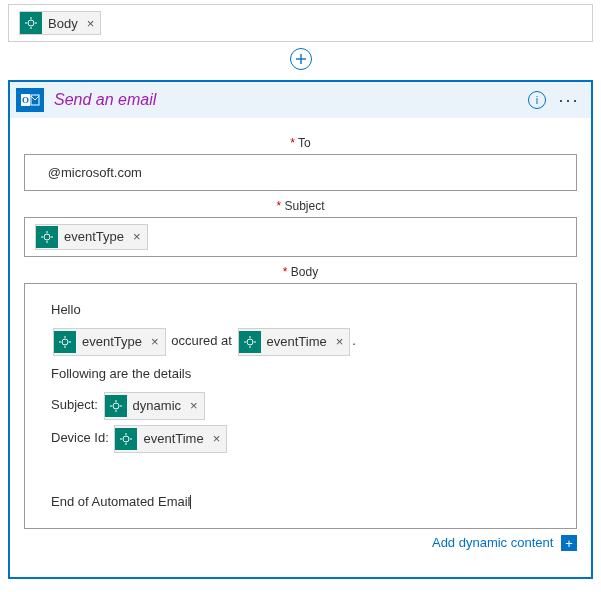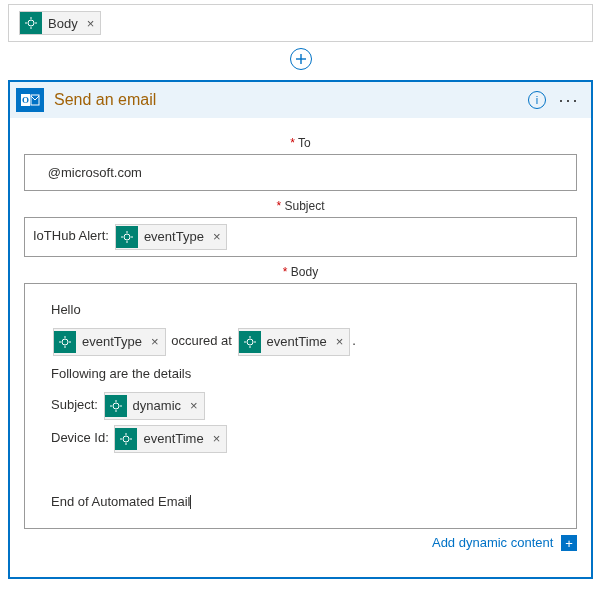--- a/index.html
+++ b/index.html
@@ -48,22 +48,23 @@
     height: 24px;
     background: #0072c6;
     color: #fff;
     display: flex;
     align-items: center;
     justify-content: center;
     font-size: 10px;
   }
   .hdr-title {
     font-size: 16px;
-    color: #a16207;
+    color: #a21caf;
     flex: 1;
+    font-style: italic;
   }
   .hdr-info {
     width: 18px;
     height: 18px;
     border: 1.5px solid #0072c6;
     border-radius: 50%;
     display: flex;
     align-items: center;
     justify-content: center;
     font-size: 11px;
@@ -88,21 +89,21 @@
     text-align: center;
   }
   .req { color: #c00; }
   .field-input {
     border: 1px solid #999;
     padding: 6px 8px;
     font-size: 13px;
     min-height: 30px;
     display: flex;
     flex-wrap: wrap;
-    align-items: flex-start;
+    align-items: flex-end;
     gap: 4px;
     line-height: 1.8;
   }
   .field-input.body-area {
     display: block;
     padding: 8px 10px;
     line-height: 2;
     min-height: 210px;
   }
   .body-area p {
@@ -220,21 +221,20 @@
       <span class="req">*</span> <span>To</span>
     </div>
     <div class="field-input">
       &nbsp;&nbsp;&nbsp;<span>@microsoft.com</span>
     </div>
 
     <div class="field-label">
       <span class="req">*</span> <span>Subject</span>
     </div>
     <div class="field-input">
-      <span>IoTHub Alert:</span>
       <span class="token">
         <span class="token-icon">
           <svg width="14" height="14" viewBox="0 0 14 14">
               <g stroke="#fff" stroke-width="1" fill="none">
                 <circle cx="7" cy="7" r="3"></circle>
                 <line x1="7" y1="1" x2="7" y2="3"></line>
                 <line x1="7" y1="11" x2="7" y2="13"></line>
                 <line x1="1" y1="7" x2="3" y2="7"></line>
                 <line x1="11" y1="7" x2="13" y2="7"></line>
               </g>

